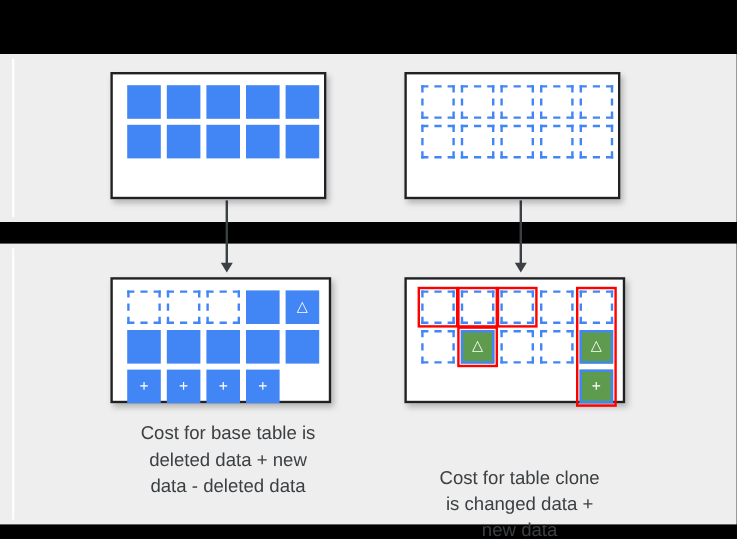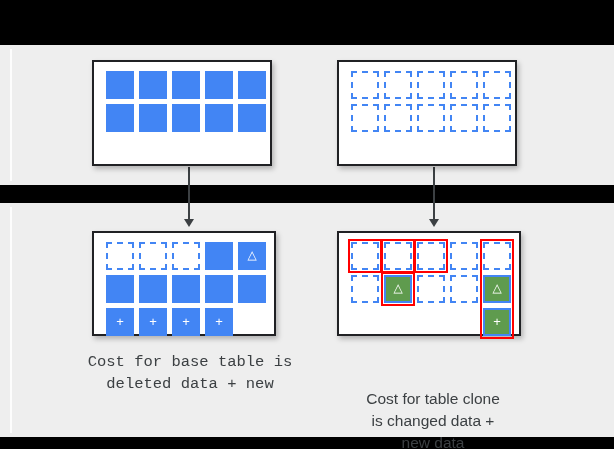--- a/index.html
+++ b/index.html
@@ -116,21 +116,21 @@
 
   
   .caption {
     position: absolute;
     text-align: center;
     color: #3c4043;
     font-size: 15.5px;
     line-height: 22px;
     font-family: "Liberation Sans", sans-serif;
   }
-  .cap-left  { left: 78px;  top: 351px; width: 224px; font-family: Liberation Mono, monospace; }
+  .cap-left  { left: 78px;  top: 351px; width: 224px; }
   .cap-right { left: 333px; top: 366px; width: 200px; margin-top: 22px; }
 </style>
 </head>
 <body>
 
 <div class="stage">
 
   <div class="panel panel-top"></div>
   <div class="panel panel-bottom"></div>
   <div class="panel-edge-line edge-top"></div>
@@ -334,20 +334,21 @@
     <div class="hl" style="left:9px;  top:6px;  width:34px; height:34px;"></div>
     <div class="hl" style="left:42px; top:6px;  width:34px; height:34px;"></div>
     <div class="hl" style="left:75px; top:6px;  width:34px; height:34px;"></div>
     <div class="hl" style="left:42px; top:39px; width:34px; height:34px;"></div>
     <div class="hl" style="left:141px; top:6px; width:34px; height:100px;"></div>
   </div>
 
   <div class="caption cap-left">
     <div>Cost for base table is</div>
     <div>deleted data + new</div>
+    <div>data - deleted data</div>
   </div>
 
   <div class="caption cap-right">
     <div>Cost for table clone</div>
     <div>is changed data +</div>
     <div>new data</div>
   </div>
 
 </div>
 

